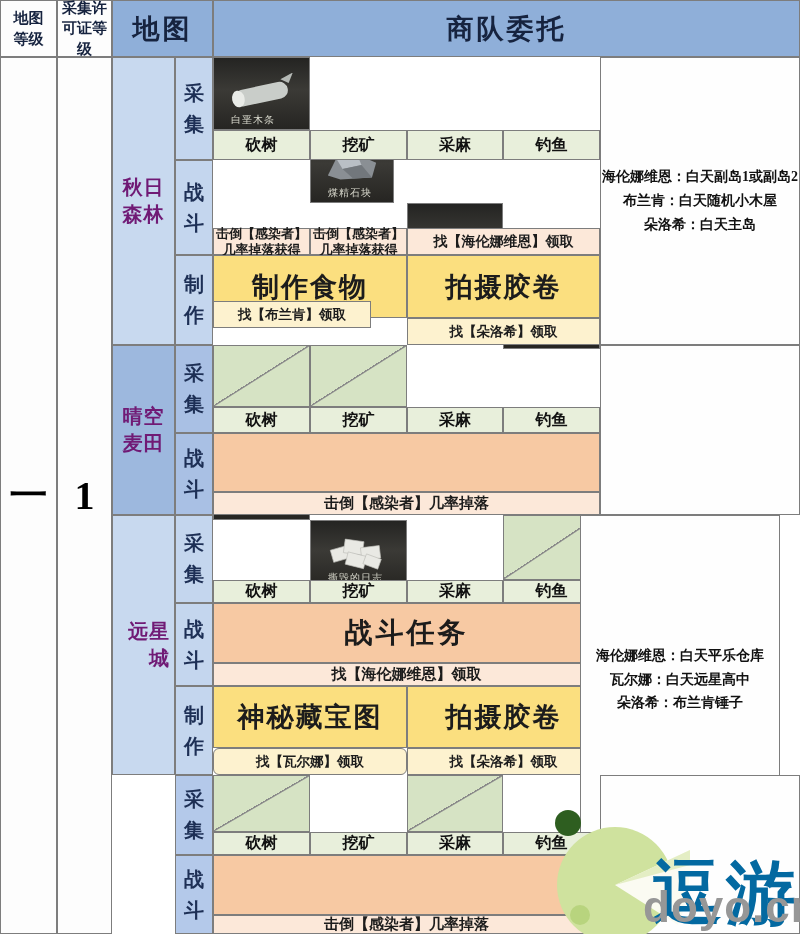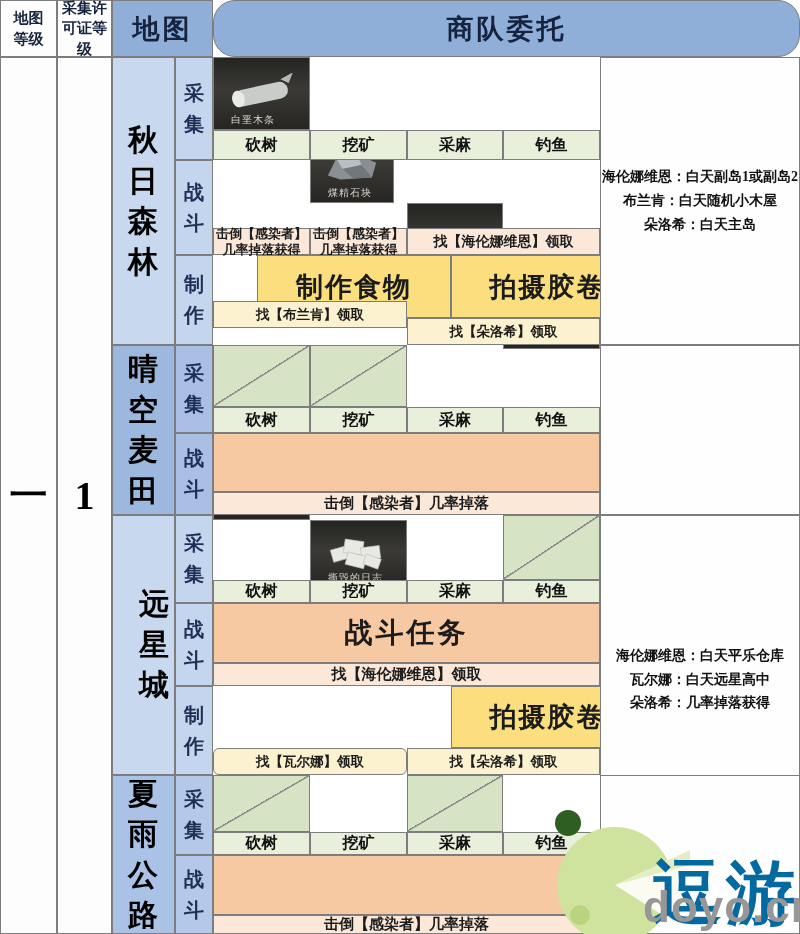--- a/index.html
+++ b/index.html
@@ -6,51 +6,51 @@
   #app{position:relative;width:800px;height:934px;overflow:hidden;background:#ffffff;
        font-family:"Liberation Serif","DejaVu Serif",serif;color:#111;}
   .cell{position:absolute;box-sizing:border-box;border:1px solid #7d7d7d;
         display:flex;align-items:center;justify-content:center;text-align:center;font-weight:bold;}
   .hdr-small{background:#fdfdfd;font-size:15px;color:#16233f;line-height:1.35;word-break:break-all;}
   .hdr-blue{background:#8fafd9;font-size:27px;color:#16233f;letter-spacing:3px;}
   .lvl{background:#fdfdfd;color:#000;}
   .mapA{background:#c8d9ef;}
   .mapB{background:#9db8de;}
   .mapC{background:#aac2e6;}
-  .map-name{font-size:30px;color:#000000;line-height:1.35;word-break:break-all;padding:0 4px;letter-spacing:1px;}
+  .map-name{font-size:20px;color:#701a75;line-height:1.35;word-break:break-all;padding:0 4px;letter-spacing:1px;}
   .vlabel{font-size:20px;color:#1d2f55;line-height:1.55;word-break:break-all;padding:2px 8px;}
   .subA{background:#c4d6ee;}
   .subB{background:#a9c0e4;}
   .subC{background:#b4c9ea;}
   .dark{background:linear-gradient(180deg,#242422,#3b3a36 45%,#262522);position:relative;overflow:hidden;}
   .item-name{position:absolute;left:3px;bottom:2px;font-size:10px;font-weight:normal;
              color:#d9d9cd;font-family:"Liberation Sans","DejaVu Sans",sans-serif;letter-spacing:1px;white-space:nowrap;padding-left:14px;}
   .glabel{background:#e8efdb;font-size:16px;color:#111;}
   .diag{background:linear-gradient(to bottom right,rgba(0,0,0,0) calc(50% - 1px),#8a8a8a calc(50% - 1px),#8a8a8a calc(50% + 0px),rgba(0,0,0,0) calc(50% + 1px)),#d6e3c4;}
   .peach{background:#f7c9a3;font-size:28px;color:#1c1c1c;letter-spacing:3px;}
   .peach-claim{background:#fce8d9;font-size:14px;color:#1c1c1c;}
   .drop-cap{background:#fce8d9;font-size:13px;color:#1c1c1c;line-height:1.2;word-break:break-all;padding:0 1px;}
-  .yellow{background:#fbdf7f;font-size:27px;color:#1c1c1c;letter-spacing:2px;margin-left:44px;}
+  .yellow{background:#fbdf7f;font-size:27px;color:#1c1c1c;letter-spacing:2px;}
   .yellow-claim{background:#fdf2cf;font-size:13.5px;color:#1c1c1c;}
   .note{background:#fefefe;font-size:14px;color:#111;line-height:1.7;white-space:nowrap;}
   .wm{position:absolute;font-family:"Liberation Sans","DejaVu Sans",sans-serif;font-weight:bold;color:#8f8f8f;z-index:5;}
   .wm-brand{left:652px;top:847px;font-size:70px;letter-spacing:4px;color:#0369a1;}
   .wm-domain{left:643px;top:882px;font-size:44px;letter-spacing:1px;color:#979797;}
   .mascot{position:absolute;left:540px;top:795px;z-index:4;}
   svg{display:block;}
 </style>
 </head>
 <body>
 
 <div id="app">
 
   <div class="cell hdr-small" style="left:0;top:0;width:57px;height:57px;padding:0 10px;">地图等级</div>
   <div class="cell hdr-small" style="left:57px;top:0;width:55px;height:57px;padding:0 4px;">采集许可证等级</div>
   <div class="cell hdr-blue" style="left:112px;top:0;width:101px;height:57px;">地图</div>
-  <div class="cell hdr-blue" style="left:213px;top:0;width:587px;height:57px;border-radius:22px;">商队委托</div>
+  <div class="cell hdr-blue" style="left:213px;top:0;width:587px;height:57px;">商队委托</div>
 
   <div class="cell lvl" style="left:0;top:57px;width:57px;height:877px;font-size:38px;">一</div>
   <div class="cell lvl" style="left:57px;top:57px;width:55px;height:877px;font-size:40px;">1</div>
 
   <div class="cell mapA map-name" style="left:112px;top:57px;width:63px;height:288px;">秋日森林</div>
   <div class="cell subA vlabel" style="left:175px;top:57px;width:38px;height:103px;">采集</div>
   <div class="cell subA vlabel" style="left:175px;top:160px;width:38px;height:95px;">战斗</div>
   <div class="cell subA vlabel" style="left:175px;top:255px;width:38px;height:90px;">制作</div>
 
   <div class="cell dark" style="left:213px;top:57px;width:97px;height:73px;">
@@ -125,21 +125,21 @@
         </svg>
       </span>
     <span class="item-name">撕毁的日志</span>
   </div>
   <div class="cell drop-cap" style="left:213px;top:228px;width:97px;height:27px;">击倒【感染者】几率掉落获得</div>
   <div class="cell drop-cap" style="left:310px;top:228px;width:97px;height:27px;">击倒【感染者】几率掉落获得</div>
   <div class="cell peach-claim" style="left:407px;top:228px;width:193px;height:27px;">找【海伦娜维恩】领取</div>
 
   <div class="cell yellow" style="left:213px;top:255px;width:194px;height:63px;">制作食物</div>
   <div class="cell yellow" style="left:407px;top:255px;width:193px;height:63px;">拍摄胶卷</div>
-  <div class="cell yellow-claim" style="left:213px;top:301px;width:194px;height:27px;">找【布兰肯】领取</div>
+  <div class="cell yellow-claim" style="left:213px;top:301px;width:158px;height:27px;">找【布兰肯】领取</div>
   <div class="cell yellow-claim" style="left:407px;top:318px;width:193px;height:27px;">找【朵洛希】领取</div>
 
   <div class="cell note" style="left:600px;top:57px;width:200px;height:288px;">
     <div>
       <div>海伦娜维恩：白天副岛1或副岛2</div>
       <div>布兰肯：白天随机小木屋</div>
       <div>朵洛希：白天主岛</div>
     </div>
   </div>
 
@@ -191,33 +191,33 @@
   <div class="cell diag" style="left:503px;top:515px;width:97px;height:65px;"></div>
 
   <div class="cell glabel" style="left:213px;top:580px;width:97px;height:23px;">砍树</div>
   <div class="cell glabel" style="left:310px;top:580px;width:97px;height:23px;">挖矿</div>
   <div class="cell glabel" style="left:407px;top:580px;width:96px;height:23px;">采麻</div>
   <div class="cell glabel" style="left:503px;top:580px;width:97px;height:23px;">钓鱼</div>
 
   <div class="cell peach" style="left:213px;top:603px;width:387px;height:60px;">战斗任务</div>
   <div class="cell peach-claim" style="left:213px;top:663px;width:387px;height:23px;font-size:15px;">找【海伦娜维恩】领取</div>
 
+  <div class="cell yellow" style="left:213px;top:686px;width:194px;height:62px;">神秘藏宝图</div>
   <div class="cell yellow" style="left:407px;top:686px;width:193px;height:62px;">拍摄胶卷</div>
   <div class="cell yellow-claim" style="left:213px;top:748px;width:194px;height:27px;border-radius:6px;">找【瓦尔娜】领取</div>
   <div class="cell yellow-claim" style="left:407px;top:748px;width:193px;height:27px;">找【朵洛希】领取</div>
 
-  <div class="cell note" style="left:600px;top:515px;width:200px;height:329px;font-family:Liberation Serif, serif;">
+  <div class="cell note" style="left:580px;top:515px;width:200px;height:329px;font-family:Liberation Serif, serif;">
     <div>
       <div>海伦娜维恩：白天平乐仓库</div>
       <div>瓦尔娜：白天远星高中</div>
-      <div>朵洛希：几率掉落获得</div>
+      <div>朵洛希：布兰肯锤子</div>
     </div>
   </div>
 
-  <div class="cell mapC map-name" style="left:112px;top:775px;width:63px;height:159px;">夏雨公路</div>
   <div class="cell subC vlabel" style="left:175px;top:775px;width:38px;height:80px;">采集</div>
   <div class="cell subC vlabel" style="left:175px;top:855px;width:38px;height:79px;">战斗</div>
 
   <div class="cell diag" style="left:213px;top:775px;width:97px;height:57px;"></div>
 
   <div class="cell diag" style="left:407px;top:775px;width:96px;height:57px;"></div>
 
   <div class="cell glabel" style="left:213px;top:832px;width:97px;height:23px;">砍树</div>
   <div class="cell glabel" style="left:310px;top:832px;width:97px;height:23px;">挖矿</div>
   <div class="cell glabel" style="left:407px;top:832px;width:96px;height:23px;">采麻</div>

